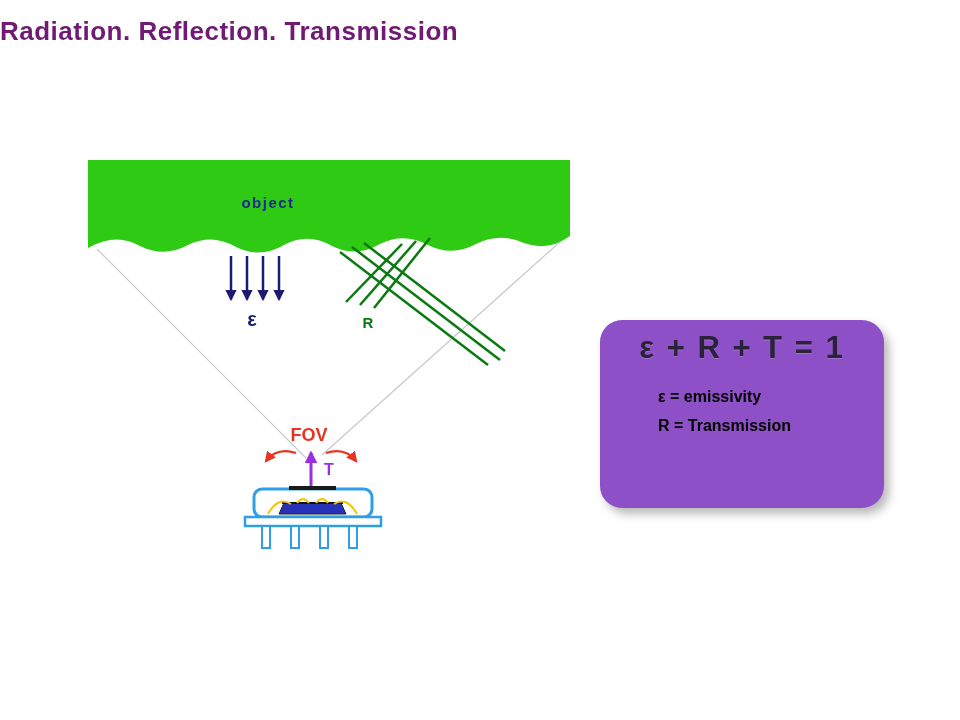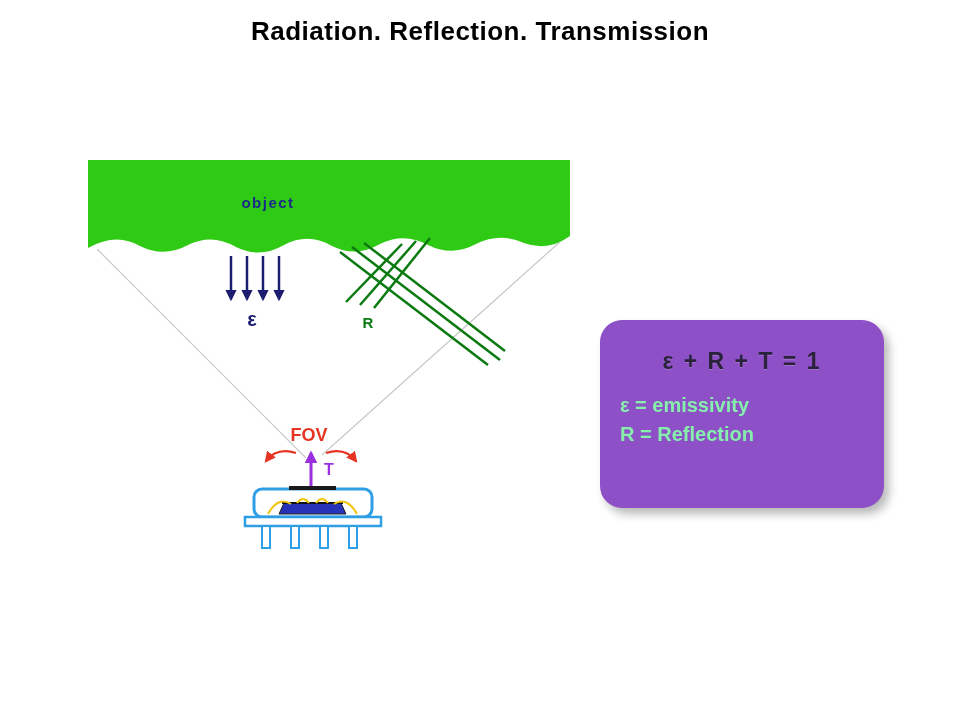--- a/index.html
+++ b/index.html
@@ -15,24 +15,23 @@
     position: relative;
     width: 960px;
     height: 720px;
     background: #ffffff;
   }
   .slide-title {
     position: absolute;
     top: 16px;
     left: 0;
     width: 100%;
-    text-align: center;
     font-size: 26px;
     font-weight: 700;
-    color: #000000;
+    color: #701a75;
     letter-spacing: 0.5px;
   }
   svg.diagram {
     position: absolute;
     top: 0;
     left: 0;
   }
   svg text {
     font-family: "Liberation Sans", sans-serif;
     font-weight: 700;
@@ -62,34 +61,34 @@
     position: absolute;
     left: 600px;
     top: 320px;
     width: 284px;
     height: 188px;
     background: #8d50c7;
     border-radius: 22px;
     box-shadow: 5px 6px 10px rgba(0,0,0,0.28);
   }
   .formula-equation {
-    margin-top: 28px;
+    margin-top: 10px;
     text-align: center;
-    font-size: 23px;
+    font-size: 31px;
     font-weight: 700;
     color: #29223a;
     letter-spacing: 2px;
     text-shadow: 0 1px 0 rgba(255,255,255,0.18);
   }
   .formula-legend {
     margin-top: 16px;
-    margin-left: 20px;
-    font-size: 20px;
+    margin-left: 58px;
+    font-size: 16px;
     font-weight: 700;
-    color: #86efac;
+    color: #000000;
     line-height: 29px;
   }
 </style>
 </head>
 <body>
 
 <div class="slide">
 
   <div class="slide-title">Radiation. Reflection. Transmission</div>
 
@@ -164,17 +163,17 @@
         <rect x="320" y="526" width="8" height="22"></rect>
         <rect x="349" y="526" width="8" height="22"></rect>
       </g>
     </g>
   </svg>
 
   <div class="formula-card">
     <div class="formula-equation">ε + R + T = 1</div>
     <div class="formula-legend">
       <div>ε  = emissivity</div>
-      <div>R = Reflection</div>
+      <div>R = Transmission</div>
     </div>
   </div>
 
 </div>
 
 </body></html>

